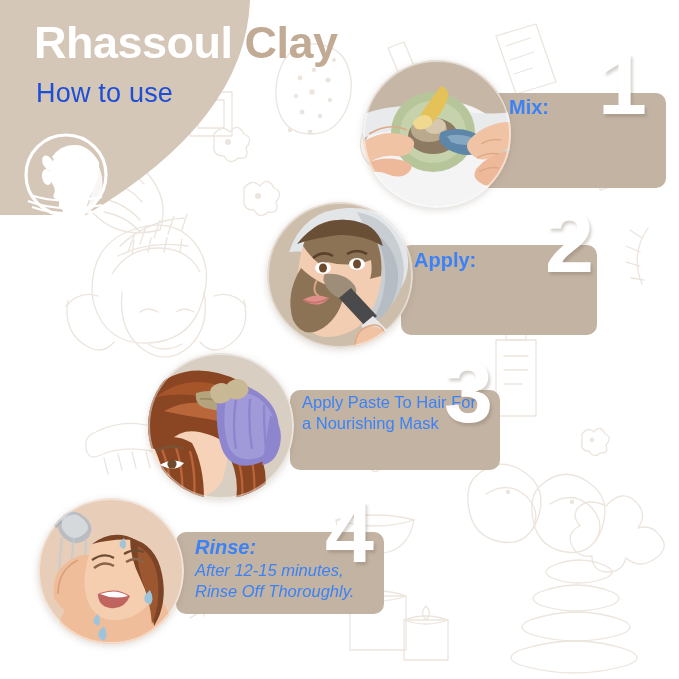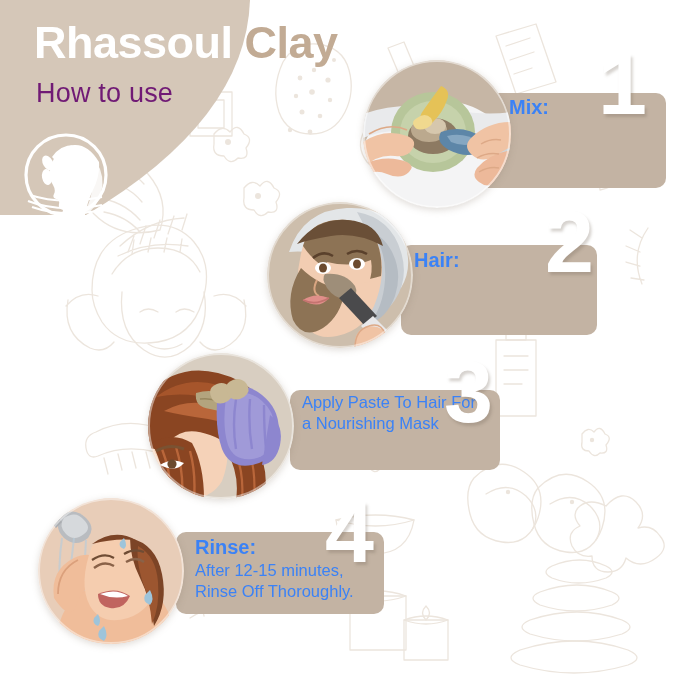--- a/index.html
+++ b/index.html
@@ -44,21 +44,21 @@
     height: 56px;
     z-index: 6;
   }
 
   .subtitle {
     position: absolute;
     left: 36px;
     top: 78px;
     font-size: 27px;
     font-weight: 400;
-    color: #701a75;
+    color: #1d4ed8;
     letter-spacing: 0.2px;
     z-index: 6;
     white-space: nowrap;
   }
 
   .logo {
     position: absolute;
     left: 22px;
     top: 131px;
     width: 88px;
@@ -301,21 +301,21 @@
         <path d="M118 84 q10 -6 20 -4 M114 98 q10 -6 22 -4 M116 112 q10 -6 20 -4" stroke="#dda987" stroke-width="1.4" fill="none"></path>
         <circle cx="74" cy="74" r="73" fill="none" stroke="#ffffff" stroke-width="2" opacity="0.5"></circle>
       </svg>
     </div>
   </div>
 
   <div class="step">
     <div class="panel" style="left:401px; top:245px; width:196px; height:90px;"></div>
     <div class="numeral" style="left:545px; top:198px;">2</div>
     <div class="panel-inner" style="left:414px; top:248px; width:186px;">
-      <div class="panel-title">Hair:</div>
+      <div class="panel-title">Apply:</div>
     </div>
 
     <div class="photo-circle" style="left:267px; top:202px; width:146px; height:146px;">
       <svg width="146" height="146" viewBox="0 0 146 146">
         <circle cx="73" cy="73" r="73" fill="#cdbeac"></circle>
 
         <path d="M22 50 q14 -42 58 -44 q46 -2 58 36 q8 24 -4 44 l-30 10 q-10 -36 -38 -42 q-28 -6 -44 -4z" fill="#e3e6e8"></path>
         <path d="M90 10 q34 6 44 40 q8 26 -6 48 q-12 18 -32 20 q16 -26 10 -60 q-5 -30 -16 -48z" fill="#c9ced3"></path>
         <path d="M104 30 q16 18 14 48 q-2 28 -16 44 q18 -6 26 -28 q8 -24 -4 -46 q-8 -14 -20 -18z" fill="#b5bcc3"></path>
 
@@ -386,21 +386,21 @@
         <path d="M64 34 q10 -8 18 0 q6 8 -2 14 q-10 6 -16 -2 q-4 -8 0 -12z" fill="#c8b894"></path>
         <path d="M80 30 q10 -8 18 0 q6 8 -2 14 q-10 6 -16 -2 q-4 -8 0 -12z" fill="#c8b894"></path>
         <circle cx="73" cy="73" r="72" fill="none" stroke="#ffffff" stroke-width="2" opacity="0.45"></circle>
       </svg>
     </div>
   </div>
 
   <div class="step">
     <div class="panel" style="left:176px; top:532px; width:208px; height:82px;"></div>
     <div class="numeral" style="left:325px; top:488px;">4</div>
-    <div class="panel-inner" style="left:195px; top:535px; width:196px;">
+    <div class="panel-inner" style="left:195px; top:535px; width:196px;font-style:italic;">
       <div class="panel-title">Rinse:</div>
       <div class="panel-body">After 12-15 minutes,
 Rinse Off Thoroughly.</div>
     </div>
 
     <div class="photo-circle" style="left:38px; top:498px; width:146px; height:146px;">
       <svg width="146" height="146" viewBox="0 0 146 146">
         <circle cx="73" cy="73" r="73" fill="#e8cdb8"></circle>
 
         <path d="M22 18 q14 -10 26 2 q10 10 2 20 q-12 10 -24 0 q-10 -10 -4 -22z" fill="#b9bcc0"></path>

